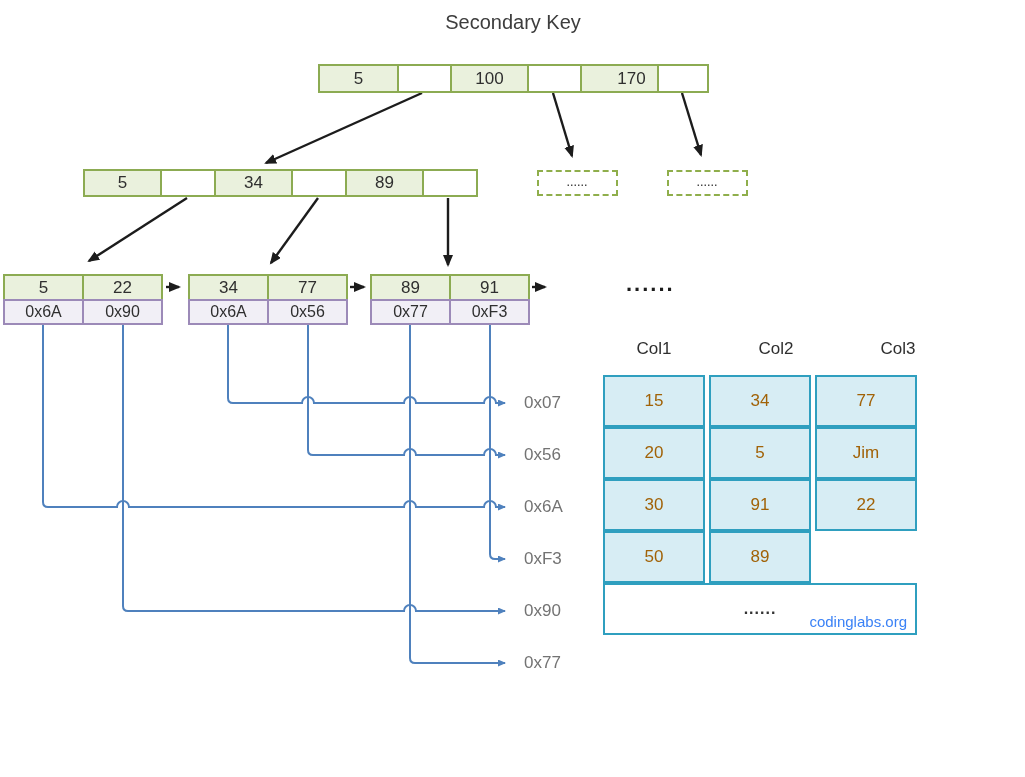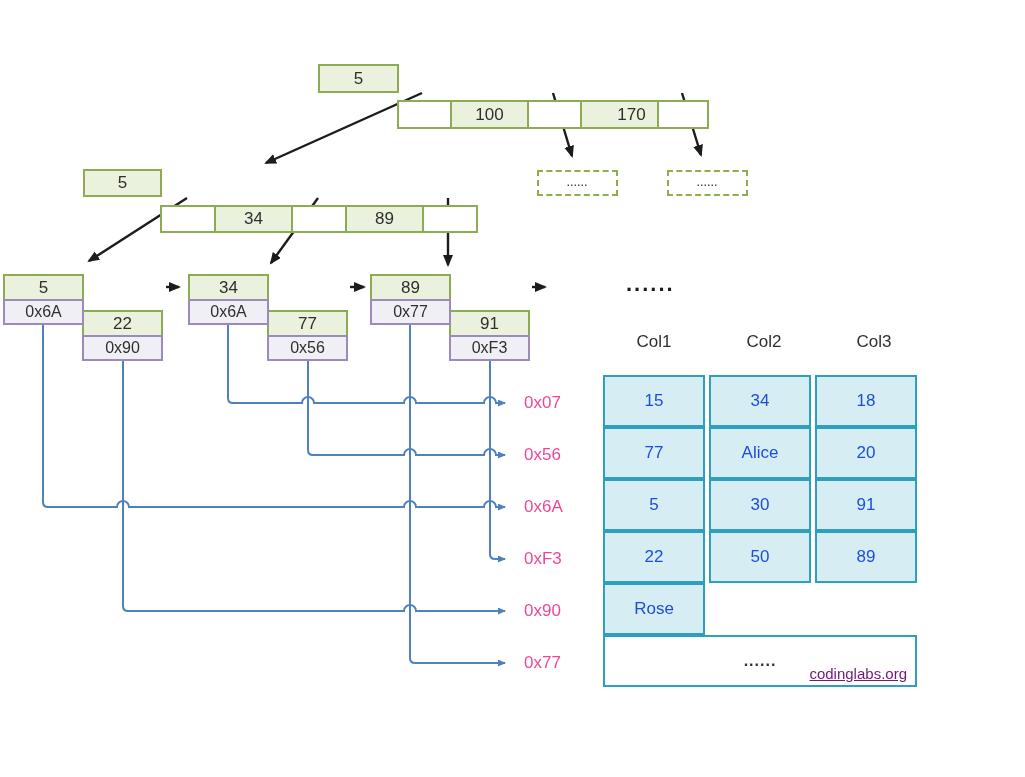--- a/index.html
+++ b/index.html
@@ -8,48 +8,48 @@
     font-family:"Liberation Sans", sans-serif;color:#2f2f2f;
   }
   .abs{position:absolute;}
   
   .node{display:flex;}
   .cell{
     box-sizing:border-box;height:100%;
     display:flex;align-items:center;justify-content:center;
     border:2px solid #8cab52;font-size:17px;color:#2f2f2f;
   }
-  .cell + .cell{margin-left:-2px;margin-top:36px;}
+  .cell + .cell{margin-left:-2px;}
   .cell.green{background:#eaf1dd;}
   .cell.white{background:#ffffff;}
   .leafrow{display:flex;height:27px;}
   .leafrow.ptr{margin-top:-2px;height:26px;}
   .leafrow.ptr .cell{border-color:#9c8ab8;background:#f1eff6;font-size:16px;}
   .dashedbox{
     box-sizing:border-box;border:2px dashed #8fae4b;background:#fff;
     display:flex;align-items:center;justify-content:center;
     font-size:9px;font-weight:bold;letter-spacing:1px;color:#333;
   }
   .bigdots{font-size:22px;font-weight:bold;letter-spacing:2px;color:#1c1c1c;}
   
-  .addr{font-size:17px;color:#ec4899;height:20px;line-height:20px;}
+  .addr{font-size:17px;color:#737373;height:20px;line-height:20px;}
   
   .colhead{width:102px;text-align:center;font-size:17px;color:#2f2f2f;}
   #rowtable{display:grid;grid-template-columns:102px 102px 102px;column-gap:4px;row-gap:0;}
   #rowtable .tcell{
     box-sizing:border-box;height:52px;border:2px solid #2f9fbf;background:#d7edf4;
-    display:flex;align-items:center;justify-content:center;font-size:17px;color:#1d4ed8;
+    display:flex;align-items:center;justify-content:center;font-size:17px;color:#a16207;
   }
   #rowtable .tcell.lastrow{
     grid-column:1 / -1;background:#ffffff;position:relative;
     font-size:16px;font-weight:bold;letter-spacing:1px;color:#333;
   }
   .watermark{
     position:absolute;right:8px;bottom:3px;font-size:15px;font-weight:normal;
-    letter-spacing:0;color:#701a75;text-decoration:underline;
+    letter-spacing:0;color:#3b82f6;
   }
   .title{font-size:20px;color:#3d3d3d;}
   svg{position:absolute;left:0;top:0;}
 </style>
 </head>
 <body>
 
 <div id="canvas">
 
   <svg width="1025" height="777">
@@ -77,20 +77,21 @@
     <g stroke="#4f81bd" stroke-width="2" fill="none">
       <path d="M228,325 L228,398 Q228,403 233,403 L302,403 A6,6 0 0 1 314,403 L404,403 A6,6 0 0 1 416,403 L484,403 A6,6 0 0 1 496,403 L505,403" marker-end="url(#blu)"></path>
       <path d="M308,325 L308,450 Q308,455 313,455 L404,455 A6,6 0 0 1 416,455 L484,455 A6,6 0 0 1 496,455 L505,455" marker-end="url(#blu)"></path>
       <path d="M43,325 L43,502 Q43,507 48,507 L117,507 A6,6 0 0 1 129,507 L404,507 A6,6 0 0 1 416,507 L484,507 A6,6 0 0 1 496,507 L505,507" marker-end="url(#blu)"></path>
       <path d="M490,325 L490,554 Q490,559 495,559 L505,559" marker-end="url(#blu)"></path>
       <path d="M123,325 L123,606 Q123,611 128,611 L404,611 A6,6 0 0 1 416,611 L505,611" marker-end="url(#blu)"></path>
       <path d="M410,325 L410,658 Q410,663 415,663 L505,663" marker-end="url(#blu)"></path>
     </g>
   </svg>
 
+  <div class="abs title" style="left:318px;top:11px;width:390px;text-align:center;">Secondary Key</div>
 
   <div class="abs node" style="left:318px;top:64px;height:29px;">
     <div class="cell green" style="width:81px;">5</div>
     <div class="cell white" style="width:55px;"></div>
     <div class="cell green" style="width:79px;">100</div>
     <div class="cell white" style="width:55px;"></div>
     <div class="cell green" style="width:79px;padding-left:24px;">170</div>
     <div class="cell white" style="width:52px;"></div>
   </div>
 
@@ -141,39 +142,37 @@
 
   <div class="abs bigdots" style="left:626px;top:271px;">......</div>
 
   <div class="abs addr" style="left:524px;top:393px;">0x07</div>
   <div class="abs addr" style="left:524px;top:445px;">0x56</div>
   <div class="abs addr" style="left:524px;top:497px;">0x6A</div>
   <div class="abs addr" style="left:524px;top:549px;">0xF3</div>
   <div class="abs addr" style="left:524px;top:601px;">0x90</div>
   <div class="abs addr" style="left:524px;top:653px;">0x77</div>
 
-  <div class="abs" style="left:603px;top:332px;display:flex;column-gap:8px;">
+  <div class="abs" style="left:603px;top:339px;display:flex;column-gap:20px;">
     <div class="colhead">Col1</div>
     <div class="colhead">Col2</div>
     <div class="colhead">Col3</div>
   </div>
 
   <div id="rowtable" class="abs" style="left:603px;top:375px;width:314px;">
     <div class="tcell">15</div>
     <div class="tcell">34</div>
-    <div class="tcell">18</div>
     <div class="tcell">77</div>
-    <div class="tcell">Alice</div>
     <div class="tcell">20</div>
     <div class="tcell">5</div>
+    <div class="tcell">Jim</div>
     <div class="tcell">30</div>
     <div class="tcell">91</div>
     <div class="tcell">22</div>
     <div class="tcell">50</div>
     <div class="tcell">89</div>
-    <div class="tcell">Rose</div>
     <div class="tcell lastrow">
       <span>......</span>
       <span class="watermark">codinglabs.org</span>
     </div>
   </div>
 
 </div>
 
 </body></html>

